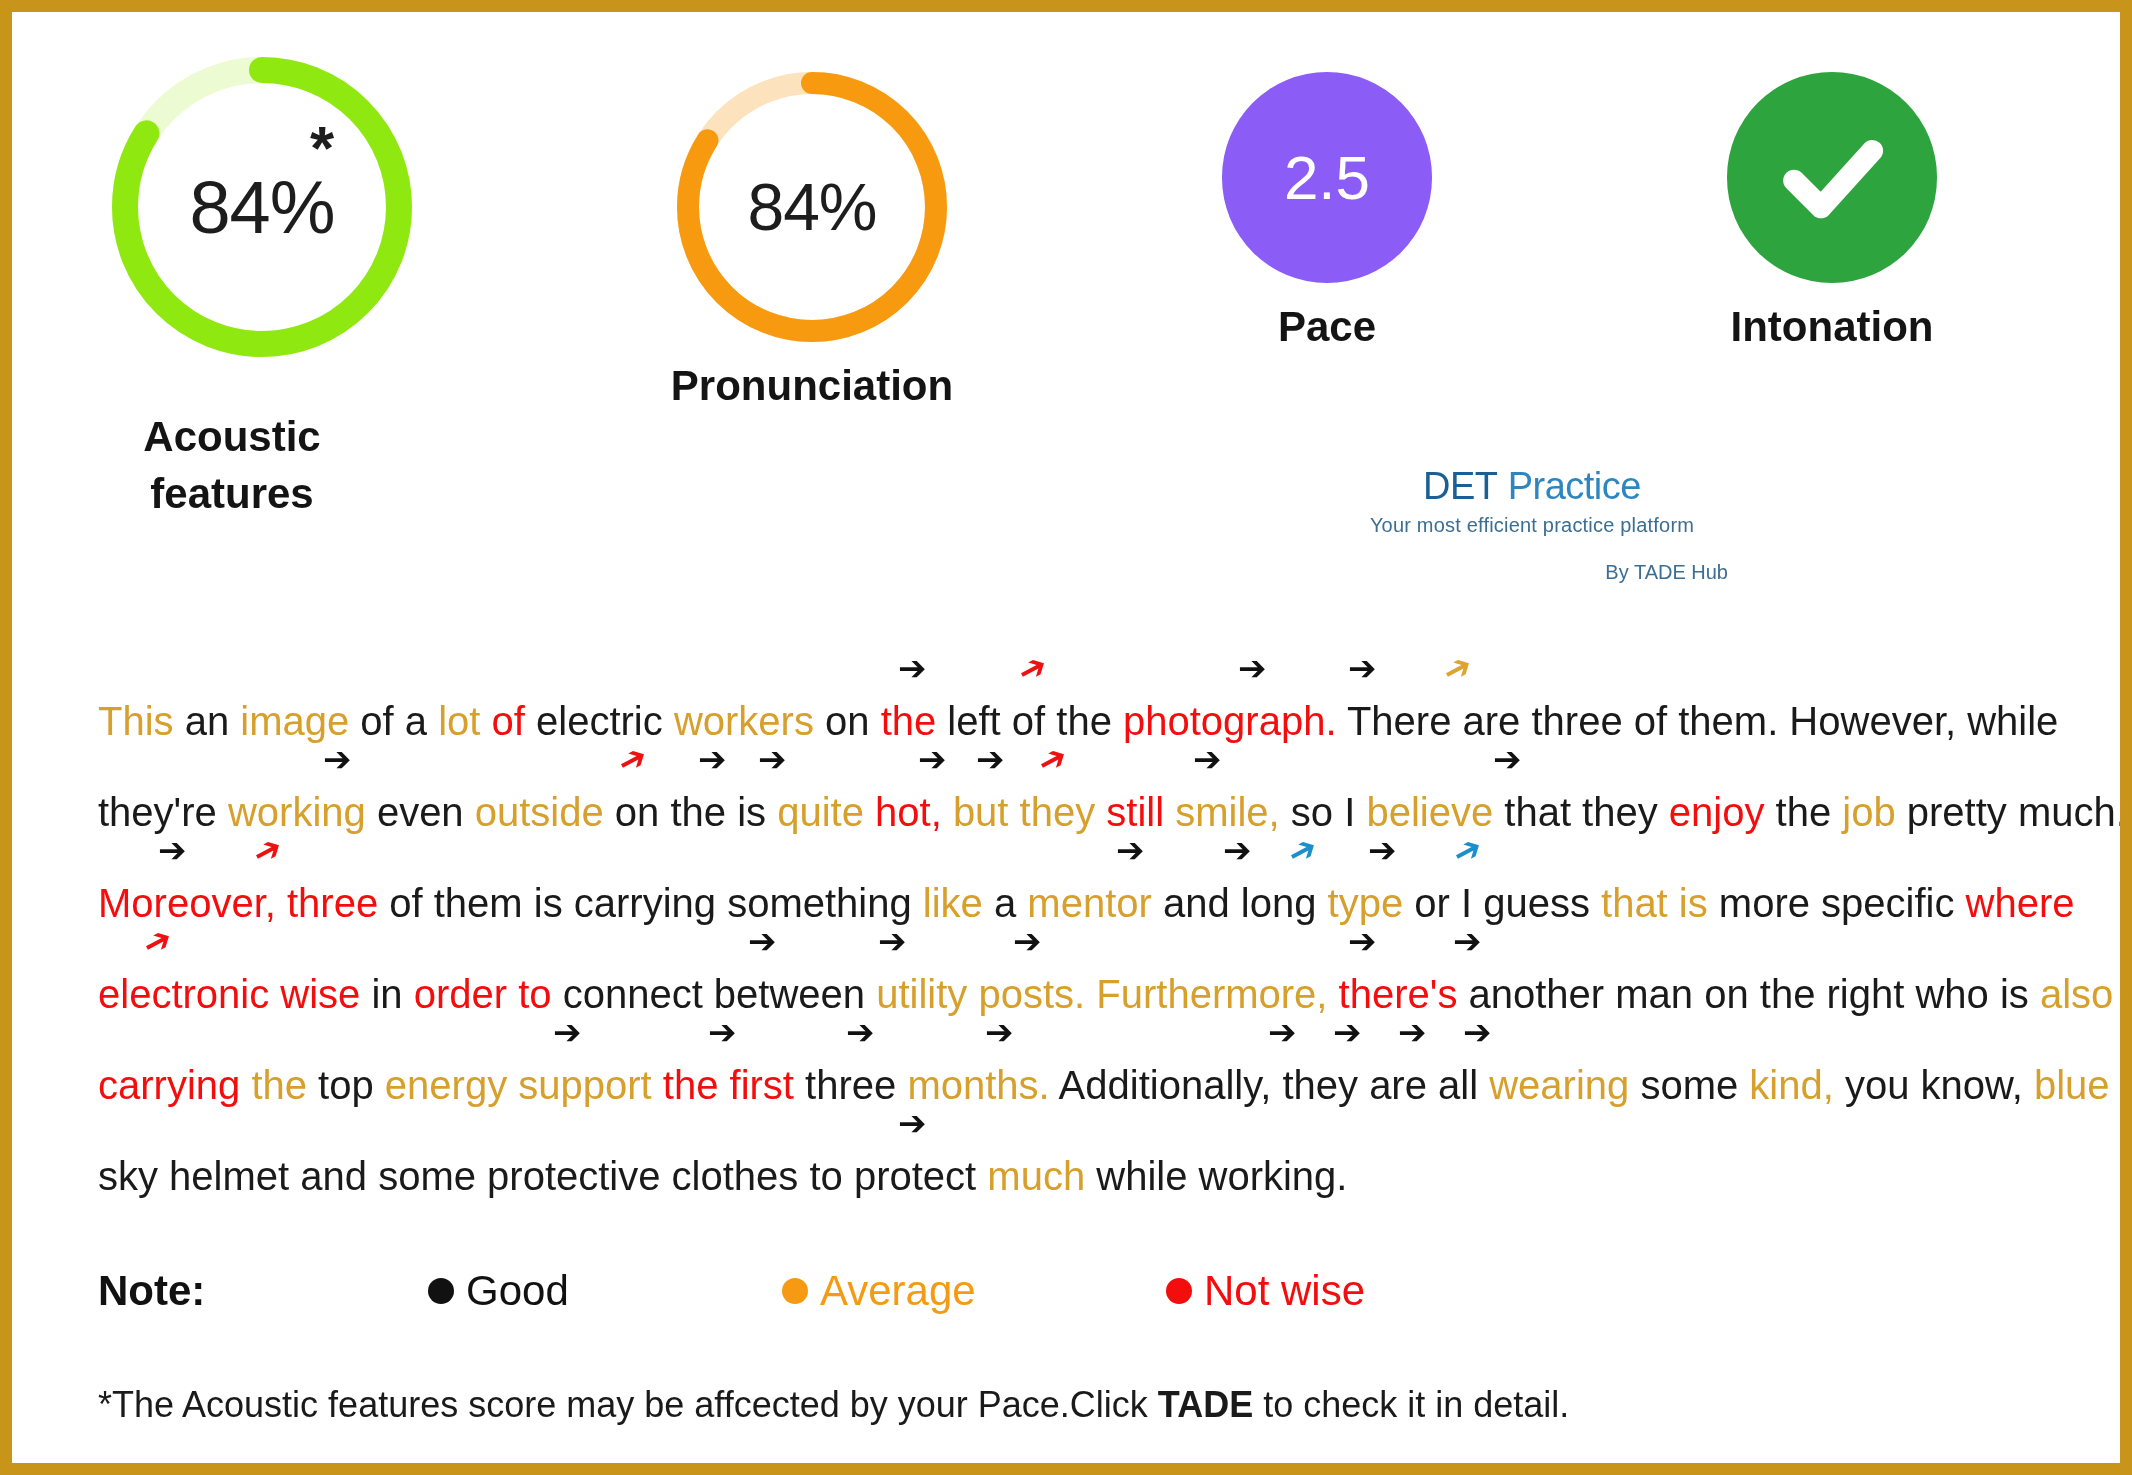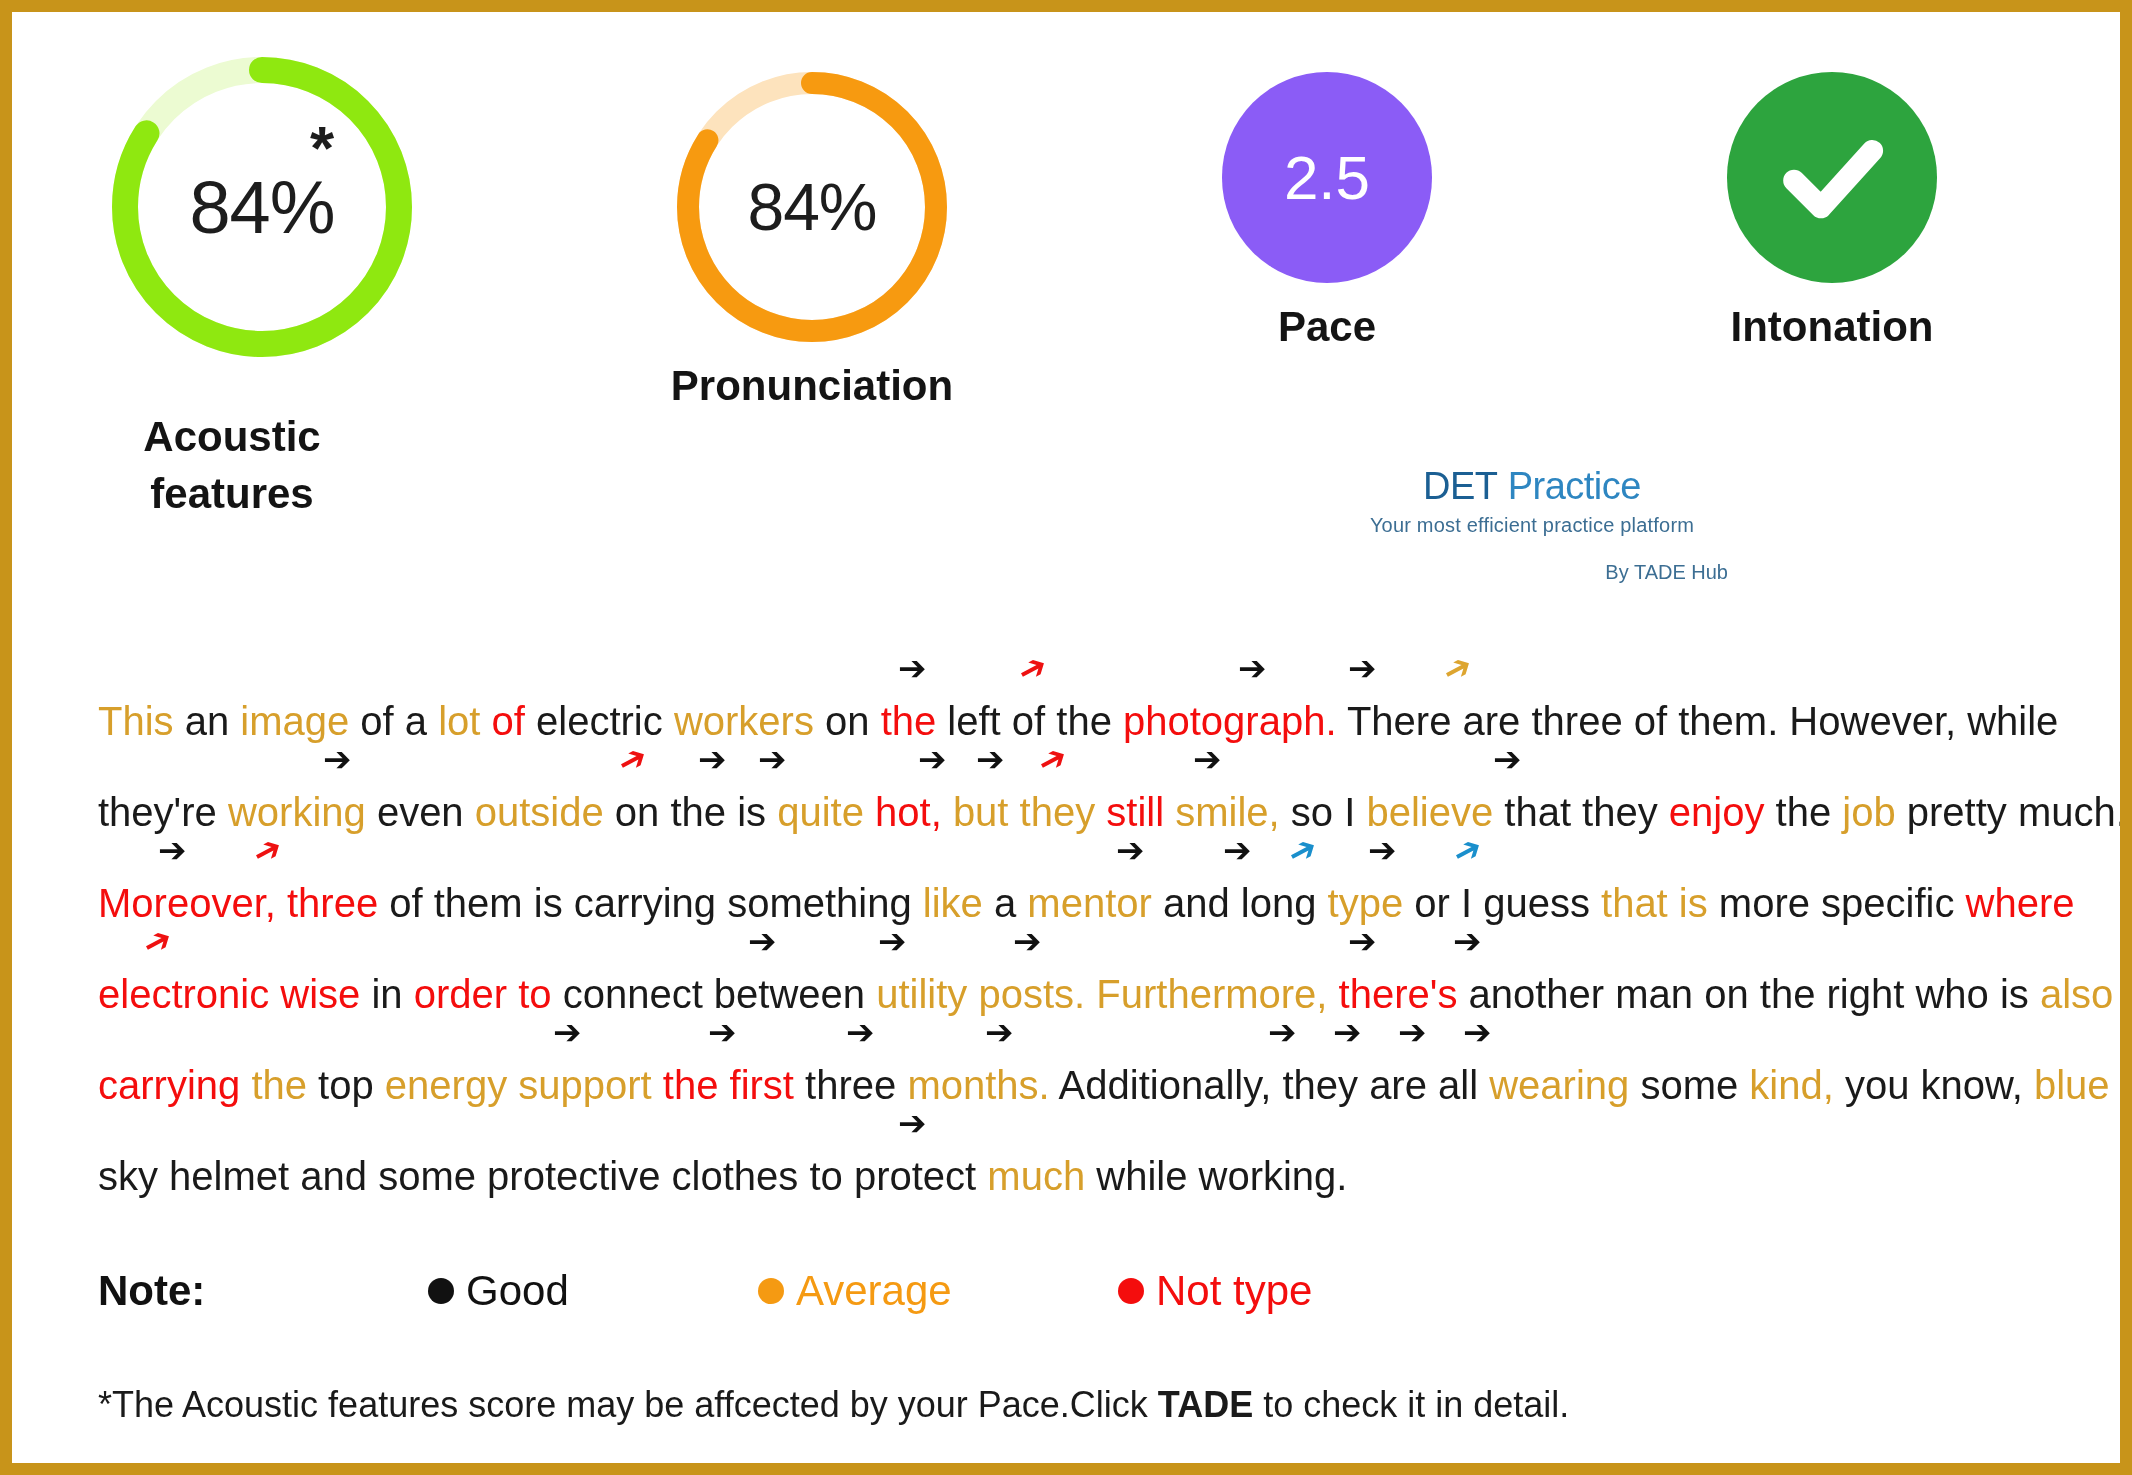--- a/index.html
+++ b/index.html
@@ -295,32 +295,32 @@
           <span><span class="w c-red">carrying</span><span class="w c-black"> </span><span class="w c-gold">the</span><span class="w c-black"> top </span><span class="w c-gold">energy support</span><span class="w c-black"> </span><span class="w c-red">the first</span><span class="w c-black"> three </span><span class="w c-gold">months.</span><span class="w c-black"> Additionally, they are all </span><span class="w c-gold">wearing</span><span class="w c-black"> some </span><span class="w c-gold">kind,</span><span class="w c-black"> you know, </span><span class="w c-gold">blue</span></span>
         </div>
         <div class="tline">
           <span class="arrow a-black" style="left: 800px;">➔</span>
           <span><span class="w c-black">sky helmet and some protective clothes to protect </span><span class="w c-gold">much</span><span class="w c-black"> while working.</span></span>
         </div>
       </div>
 
     <div id="note">
       <div class="note-title">Note:</div>
-      <div id="legend-items" style="display:flex;align-items:center;">
+      <div id="legend-items" style="display:flex;align-items:center;gap:24px;">
           <div class="legend-item" style="width: 330px; color: rgb(17, 17, 17);">
             <span class="legend-dot" style="background: rgb(17, 17, 17);"></span>
             <span>Good</span>
           </div>
           <div class="legend-item" style="width: 360px; color: rgb(245, 154, 18);">
             <span class="legend-dot" style="background: rgb(245, 154, 18);"></span>
             <span>Average</span>
           </div>
           <div class="legend-item" style="width: auto; color: rgb(244, 13, 13);">
             <span class="legend-dot" style="background: rgb(244, 13, 13);"></span>
-            <span>Not type</span>
+            <span>Not wise</span>
           </div>
         </div>
     </div>
 
     <div id="footnote">
       <span>*The Acoustic features score may be affcected by your Pace.Click </span><b>TADE</b><span> to check it in detail.</span>
     </div>
 
   </div>
 </div>

